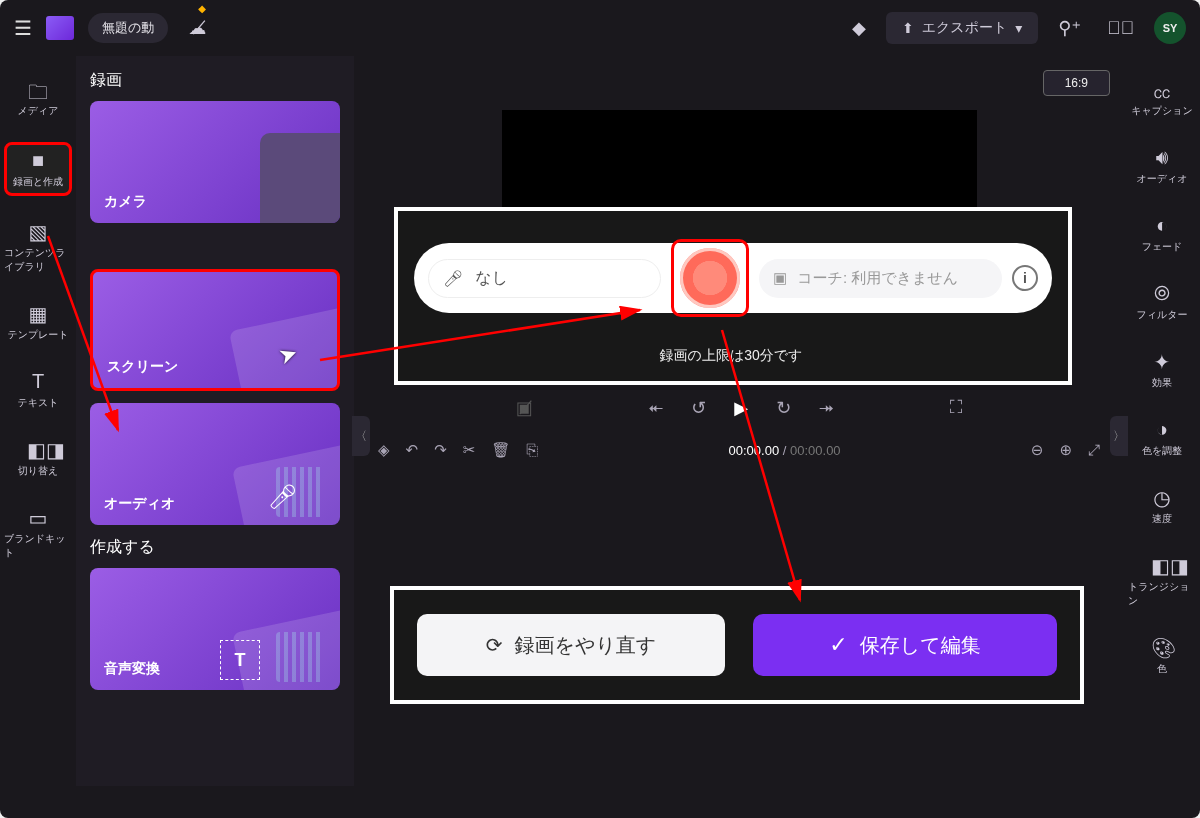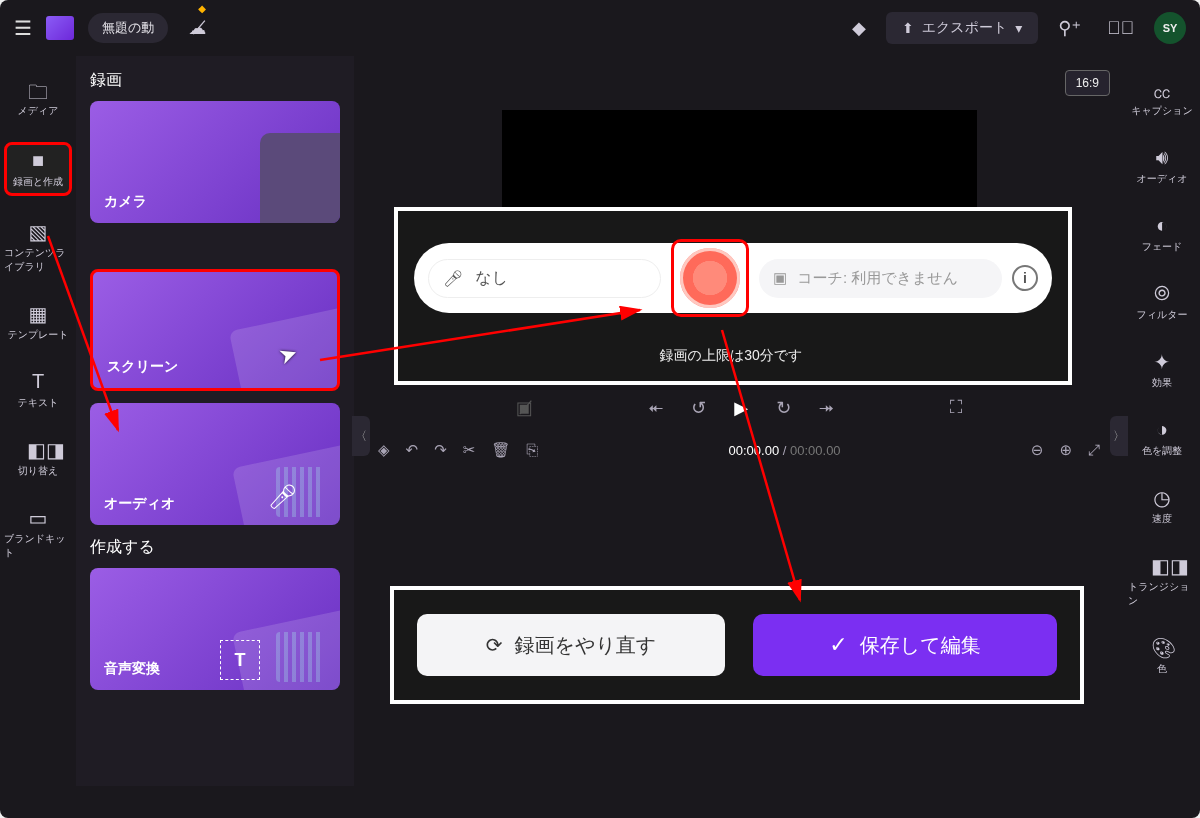--- a/index.html
+++ b/index.html
@@ -40,21 +40,21 @@
 .card .lbl { position: absolute; left: 14px; bottom: 12px; color: #fff; font-weight: 700; font-size: 14px; }
 .card.sel { border: 3px solid #ff0000; margin-top: 46px; }
 .card .cursor { position: absolute; right: 40px; bottom: 20px; color: #fff; font-size: 22px; transform: rotate(-20deg); text-shadow:0 0 3px #000;}
 .card .face { position:absolute; right:0; bottom:0; width:60px; height:70px; background:#5b4a7a; border-radius:10px 0 0 0; }
 .card .deco { position:absolute; right:-20px; bottom:-20px; width:120px; height:90px; background:rgba(255,255,255,0.14); border-radius:8px; transform:rotate(-12deg);}
 .card .mic { position:absolute; right:42px; bottom:14px; color:#fff; font-size:24px;}
 .card .wave { position:absolute; right:16px; bottom:8px; width:48px; height:50px; background:repeating-linear-gradient(90deg,#a8ffef44 0 4px,transparent 4px 8px); border-radius:4px;}
 .card .tbox{position:absolute; right:80px; bottom:10px; width:40px; height:40px; border:1px dashed #fff; color:#fff; display:grid; place-items:center; font-size:18px; font-weight:700;}
 
 .stage { flex: 1; position: relative; padding: 14px; }
-.aspect { position: absolute; top: 14px; right: 14px; border: 1px solid #666; color: #eee; padding: 5px 10px; border-radius: 4px; font-size: 12px; background:#26232e;}
+.aspect { position: absolute; top: 14px; right: 14px; border: 1px solid #666; color: #eee; padding: 5px 21px; border-radius: 4px; font-size: 12px; background:#26232e;}
 .preview { width: 475px; height: 265px; background: #000; margin: 40px auto 0; }
 .collapse { position:absolute; left:-2px; top:360px; width:18px; height:40px; background:#2b2833; border-radius:0 6px 6px 0; color:#aaa; display:grid; place-items:center; font-size:12px;}
 .collapse-r { position:absolute; left:-14px; top:360px; width:18px; height:40px; background:#2b2833; border-radius:6px 0 0 6px; color:#aaa; display:grid; place-items:center; font-size:12px;}
 
 .pcontrols { display:flex; justify-content:center; gap:28px; margin-top:22px; color:#a9a4b5; font-size:18px;}
 .pcontrols span{cursor:pointer;}
 .pcontrols .disabled{color:#555;}
 .tlbar { display:flex; align-items:center; gap:16px; margin-top:22px; padding:0 10px; color:#a9a4b5; font-size:15px;}
 .tlbar .time{ margin:0 auto; font-size:13px;}
 .tlbar .time .cur{color:#fff;}

